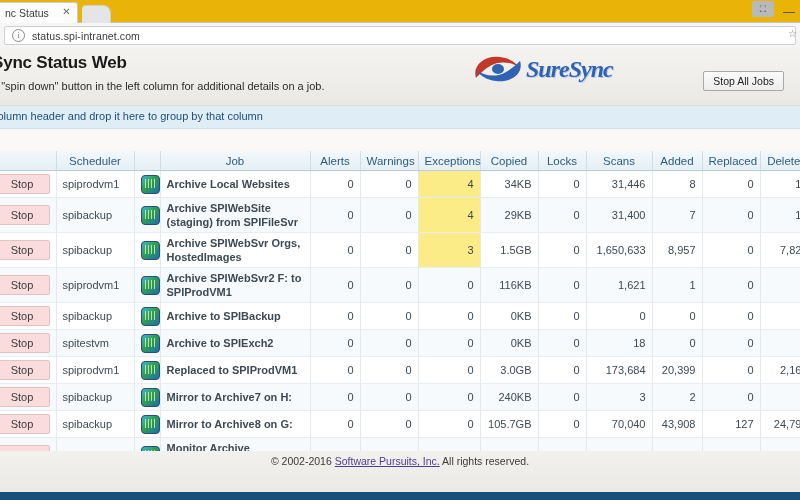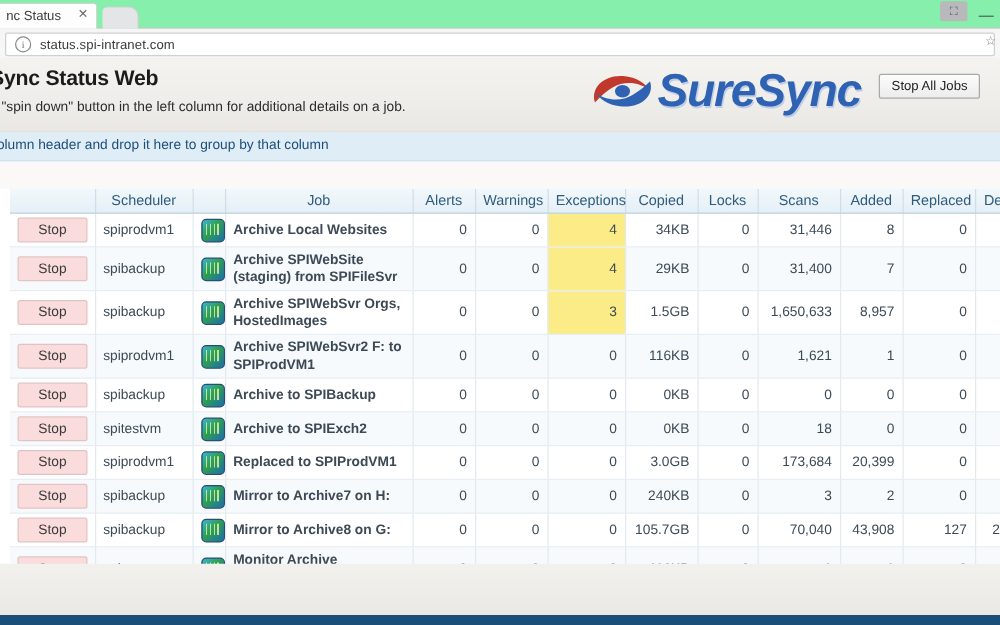--- a/index.html
+++ b/index.html
@@ -4,21 +4,21 @@
 <title>Sync Status Web</title>
 <style>
   html,body{margin:0;padding:0;}
   body{
     width:800px;height:500px;overflow:hidden;
     font-family:"Liberation Sans","DejaVu Sans",sans-serif;
     font-size:11px;color:#333;background:#fff;
   }
   
   .browser{width:800px;height:500px;position:relative;overflow:hidden;background:#fff;}
-  .tabstrip{height:22px;background:#86efac;position:relative;border-bottom:1px solid #c3c4c6;}
+  .tabstrip{height:22px;background:#eab308;position:relative;border-bottom:1px solid #c3c4c6;}
   .tab{
     position:absolute;left:-14px;top:2px;width:90px;height:20px;
     background:#fdfdfd;border:1px solid #c9cacc;border-bottom:none;
     border-radius:3px 3px 0 0;
   }
   .tab-label{
     position:absolute;left:18px;top:4px;font-size:10.5px;color:#3c3c3c;
     white-space:nowrap;overflow:hidden;
   }
   .tab-close{
@@ -60,41 +60,41 @@
   }
   .pgtitle{
     position:absolute;left:-8px;top:6px;font-size:17px;font-weight:bold;color:#1b1b1b;
     white-space:nowrap;letter-spacing:-.2px;
   }
   .pgsub{
     position:absolute;left:-8px;top:33px;font-size:11px;color:#2c2c2c;white-space:nowrap;
   }
   .logo{position:absolute;left:470px;top:5px;display:flex;align-items:center;}
   .logo-text{
-    font-family:Liberation Sans, sans-serif;font-style:italic;font-weight:bold;
-    font-size:37px;color:#2f62b3;letter-spacing:-1px;
+    font-family:Liberation Serif, serif;font-style:italic;font-weight:bold;
+    font-size:24px;color:#2f62b3;letter-spacing:-1px;
     text-shadow:1px 1px 0 #bfcde6;
     text-align:center;
   }
   .stopall{
-    position:absolute;right:16px;top:12px;
+    position:absolute;right:16px;top:24px;
     background:linear-gradient(180deg,#fcfcfc,#ececec);
     border:1px solid #a9a9a9;border-radius:2px;
     font-size:10.5px;color:#222;padding:3px 9px;cursor:pointer;
   }
   .groupbar{
     height:22px;background:#dfeef6;border-bottom:1px solid #cfe2ee;
     position:relative;
   }
   .groupbar-text{
     position:absolute;left:-8px;top:4px;font-size:11px;color:#1f4d78;white-space:nowrap;
   }
 
   
-  .gridwrap{position:absolute;top:104px;left:0;right:0;bottom:46px;overflow:hidden;background:#fff;padding-left:20px;}
+  .gridwrap{position:absolute;top:104px;left:0;right:0;bottom:46px;overflow:hidden;background:#fff;}
   table.grid{border-collapse:collapse;table-layout:fixed;width:812px;margin-left:-12px;}
   table.grid th{
     background:linear-gradient(180deg,#f2f8fb,#e4eff6);
     border-right:1px solid #cfdde8;border-bottom:1px solid #b9cfdd;
     color:#2f5c7d;font-weight:normal;font-size:11.5px;
     height:19px;padding:0 6px;text-align:center;white-space:nowrap;
   }
   table.grid td{
     border-right:1px solid #e2eaf0;border-bottom:1px solid #e7edf2;
     font-size:11px;color:#3d4a55;padding:3px 6px;height:19px;vertical-align:middle;
@@ -386,17 +386,20 @@
               <td class="num">1</td>
               <td class="num">1</td>
               <td class="num">0</td>
               <td class="num">0</td>
             </tr>
           </tbody>
       </table>
     </div>
 
     <div class="footer">
+      <div>
+        <span>© 2002-2016 </span><a href="#">Software Pursuits, Inc.</a><span> All rights reserved.</span>
+      </div>
     </div>
 
     <div class="taskbar"></div>
   </div>
 </div>
 
 </body></html>

